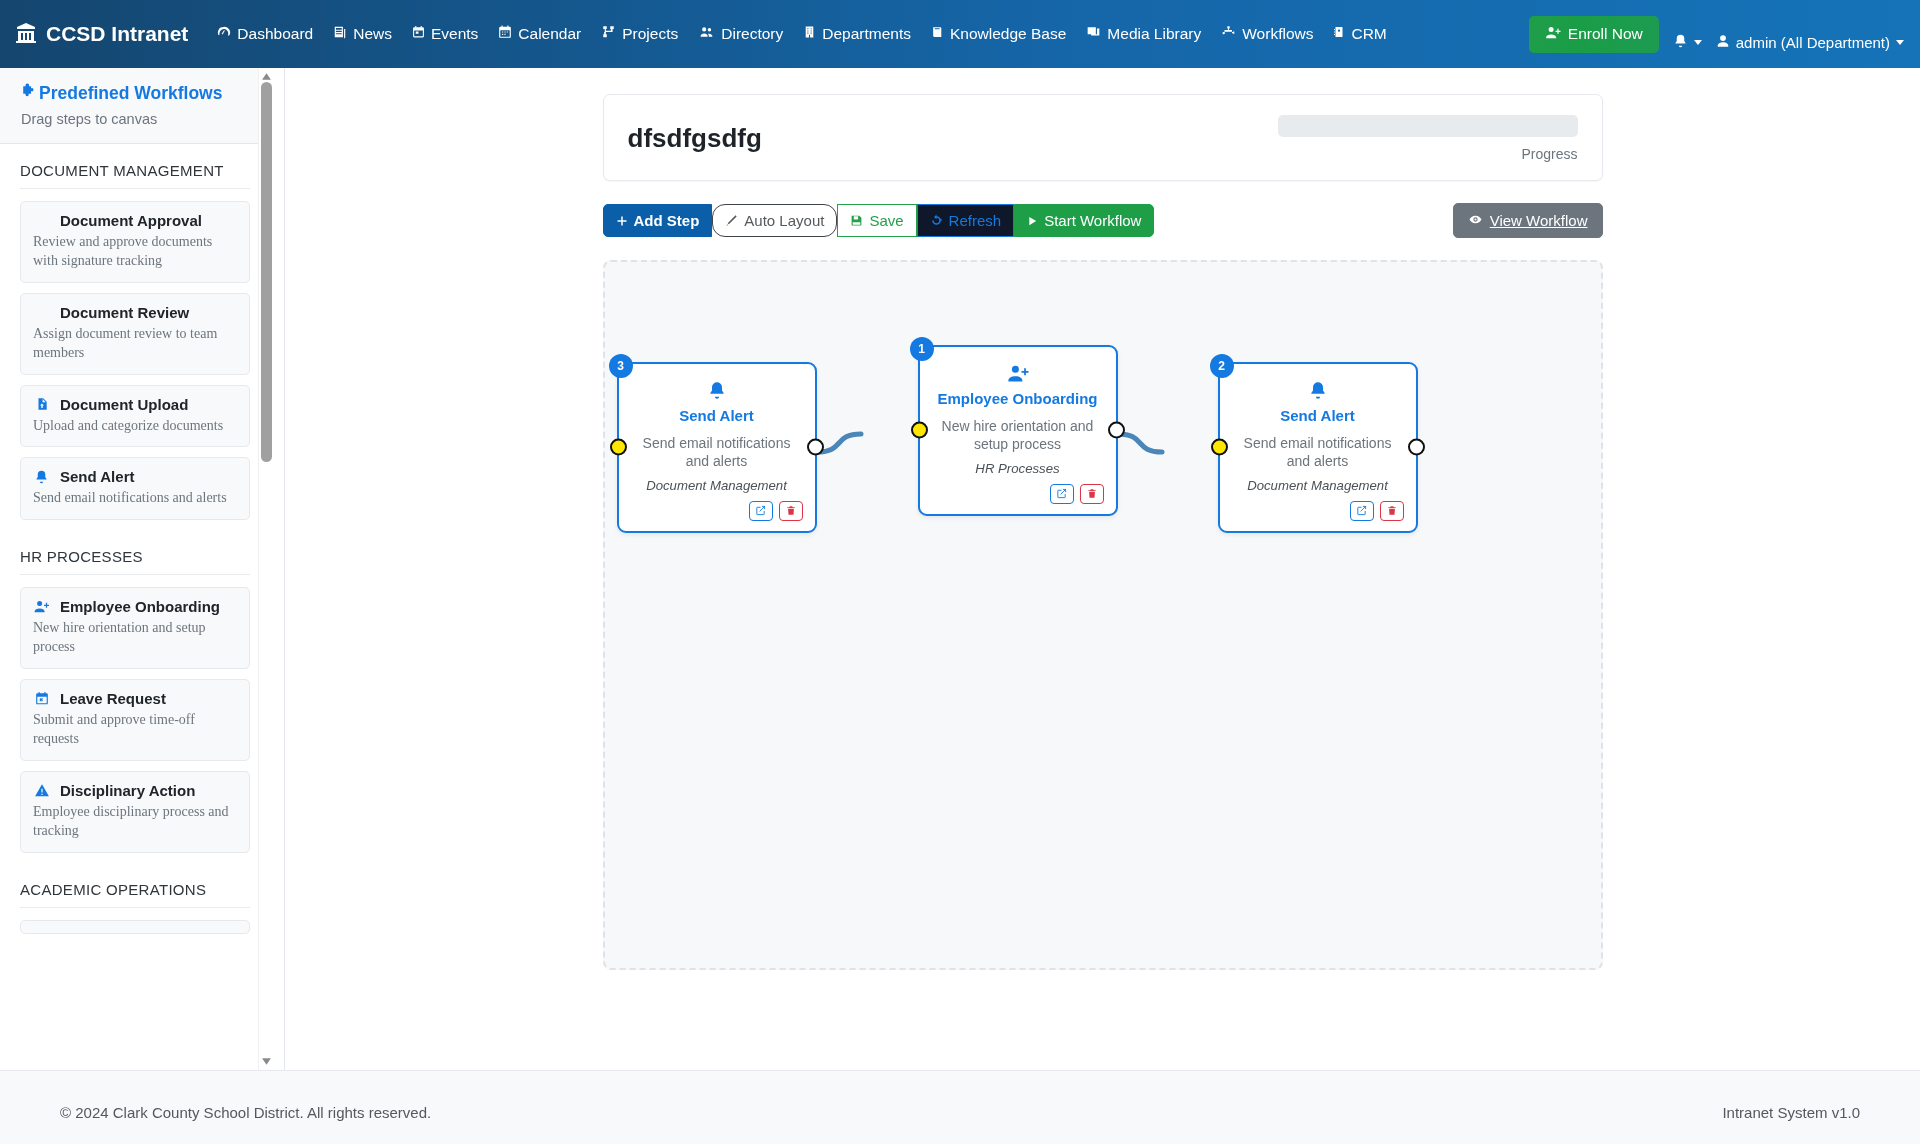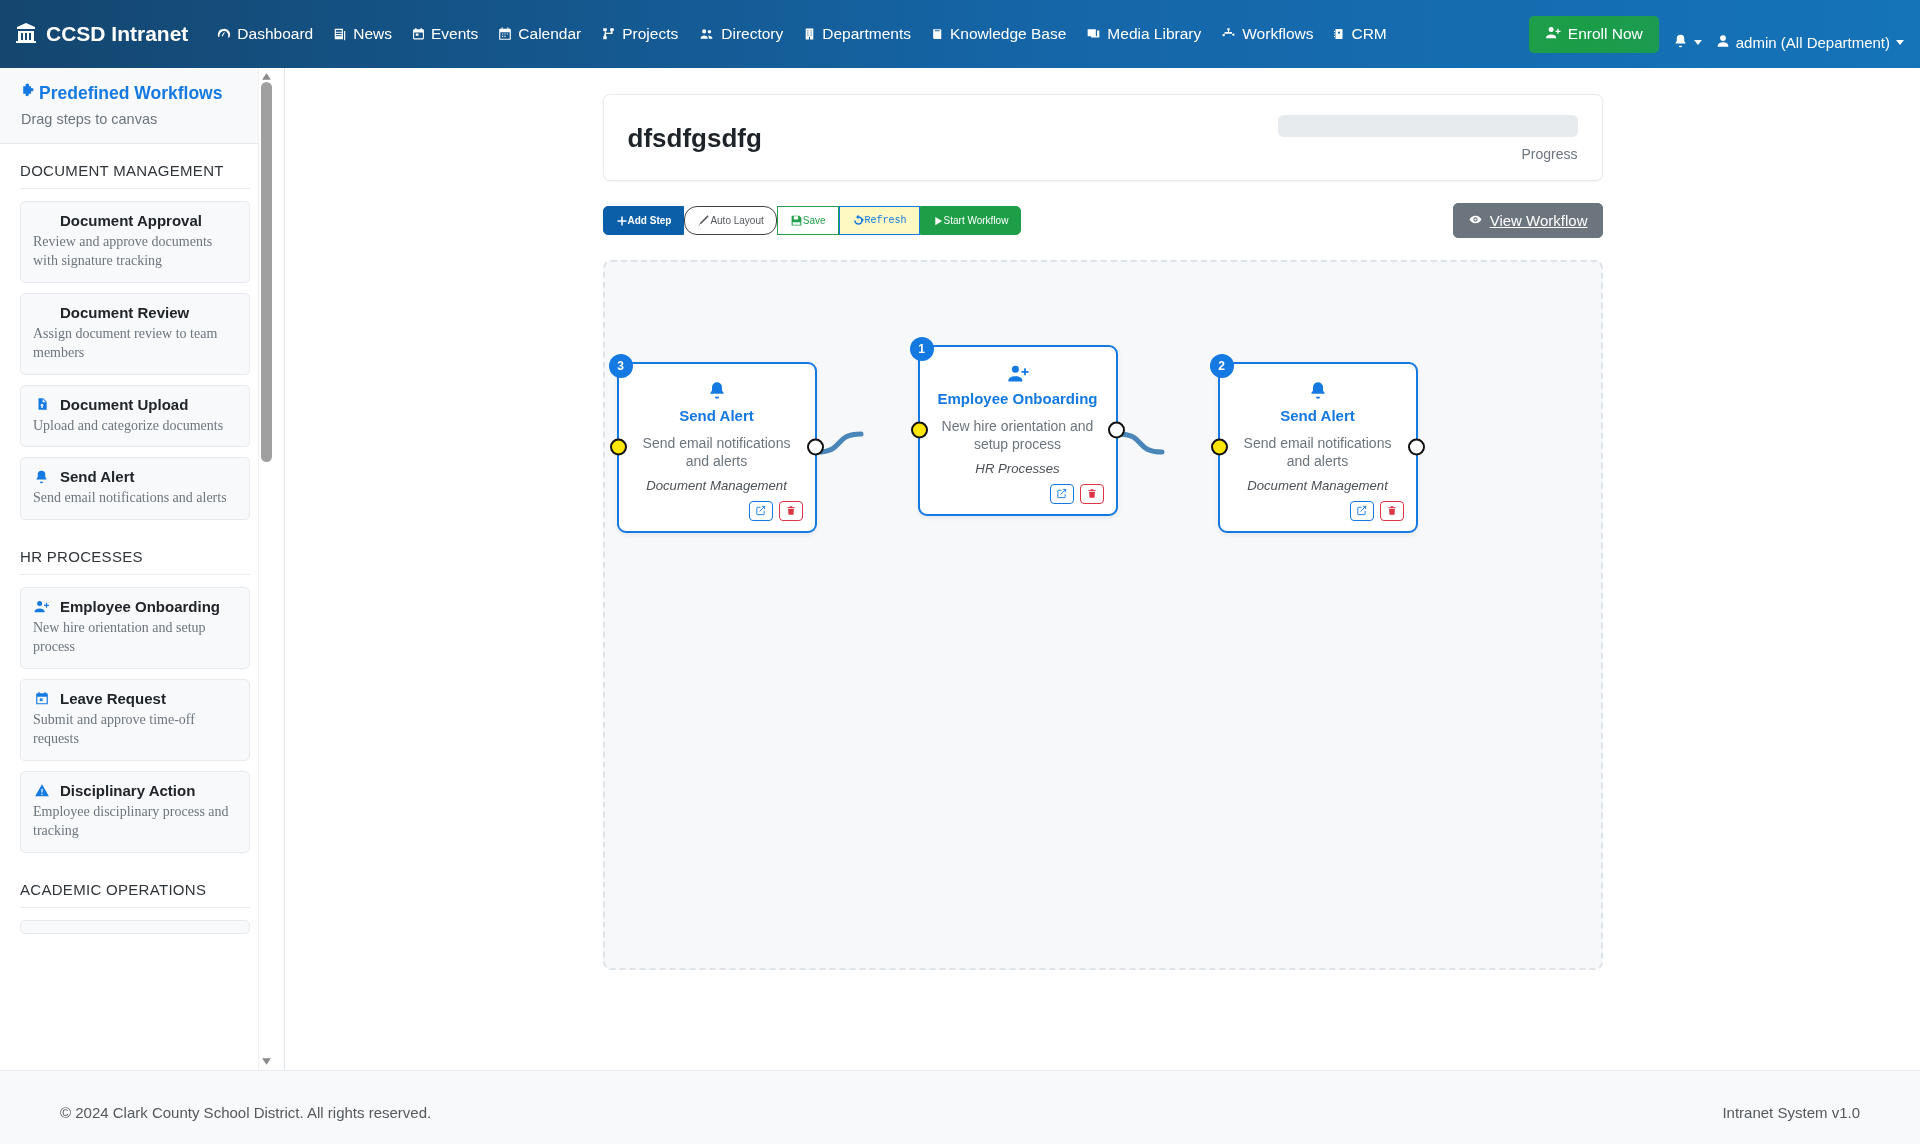--- a/index.html
+++ b/index.html
@@ -24,21 +24,21 @@
     z-index: 30;
   }
   .brand {
     display: flex; align-items: center; gap: 8px;
     font-size: 21px; font-weight: bold; color: #fff;
     margin-right: 18px; white-space: nowrap;
   }
   .brand svg { display:block; }
   .nav-links { display: flex; align-items: center; gap: 0px; flex: 1; }
   .nav-link {
-    display: flex; align-items: center; gap: 6px;
+    display: flex; align-items: flex-start; gap: 6px;
     color: #ffffff; font-size: 15.5px; text-decoration: none;
     padding: 6px 10px; white-space: nowrap; cursor: pointer;
   }
   .nav-link svg { display:block; flex: none; }
   .nav-right { display: flex; align-items: center; gap: 14px; }
   .enroll-btn {
     background: linear-gradient(100deg,#1f9e4a 0%, #1a9d47 40%, #1d9b52 100%);
     color: #fff; border: none; border-radius: 5px;
     padding: 9px 16px; font-size: 15.5px; cursor: pointer;
     display: flex; align-items: center; gap: 7px; white-space: nowrap;
@@ -131,31 +131,31 @@
   }
   .progress-fill { height: 100%; background: #1479e0; }
   .progress-label { font-size: 14px; color: #6c757d; margin-top: 9px; }
 
   .toolbar-row {
     display: flex; align-items: center; justify-content: space-between;
     margin-top: 22px;
   }
   .btn-group { display: flex; }
   .tb-btn {
-    display: flex; align-items: center; 
-    font-size: 10px; padding: 7px 12px; cursor: pointer;
+    display: flex; align-items: center; gap: 6px;
+    font-size: 15px; padding: 7px 12px; cursor: pointer;
     border: 1px solid; background: #fff; white-space: nowrap;
   }
   .tb-btn svg { display:block; flex:none; }
   .tb-btn:first-child { border-radius: 5px 0 0 5px; }
   .tb-btn:last-child { border-radius: 0 5px 5px 0; }
   .tb-primary { background: #0b5ea8; border-color:#0b5ea8; color: #fff; font-weight: bold; }
   .tb-secondary { background:#fff; border-color: #3f4449; color: #55595e; border-radius: 13px; }
   .tb-success-o { background:#fff; border-color: #22a04a; color: #22a04a; }
-  .tb-info-o { background:#fef9c3; border-color: #1479e0; color: #1479e0; font-family: Liberation Mono, monospace; }
+  .tb-info-o { background:#0f172a; border-color: #1479e0; color: #1479e0; }
   .tb-success { background:#1e9e47; border-color: #1e9e47; color:#fff; }
   .view-btn {
     background: #6c757d; color: #fff; border: 1px solid #6c757d; border-radius: 5px;
     font-size: 15px; padding: 8px 14px; cursor: pointer;
     display: flex; align-items: center; gap: 7px; text-decoration: underline;
   }
 
   
   .canvas {
     margin-top: 22px;

